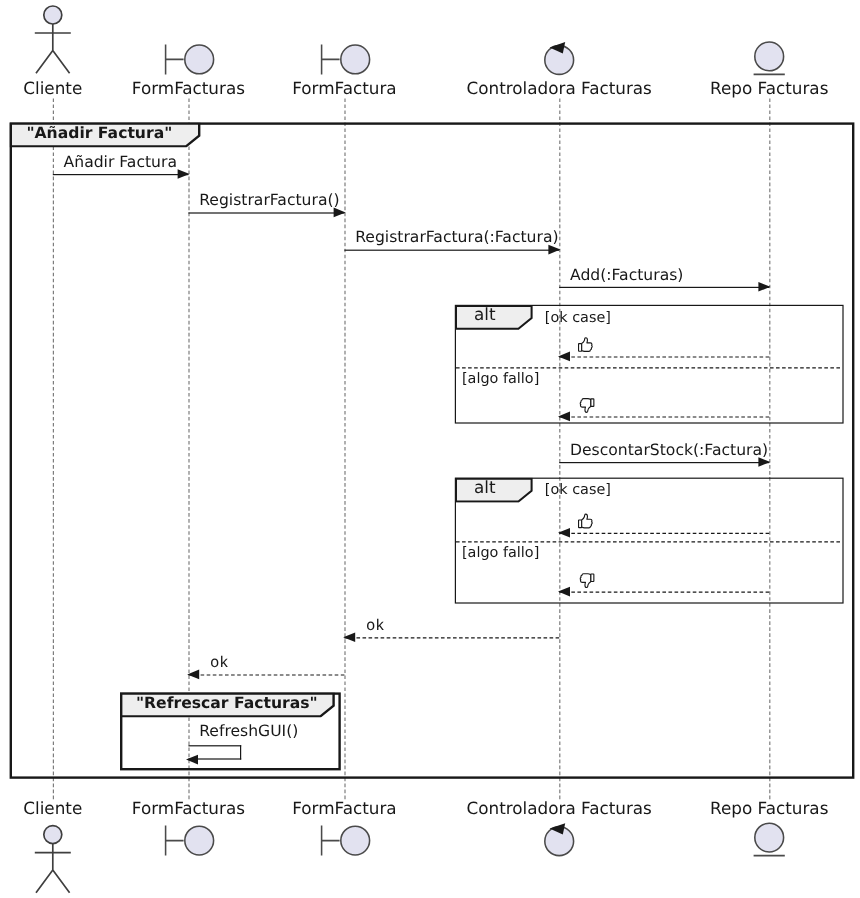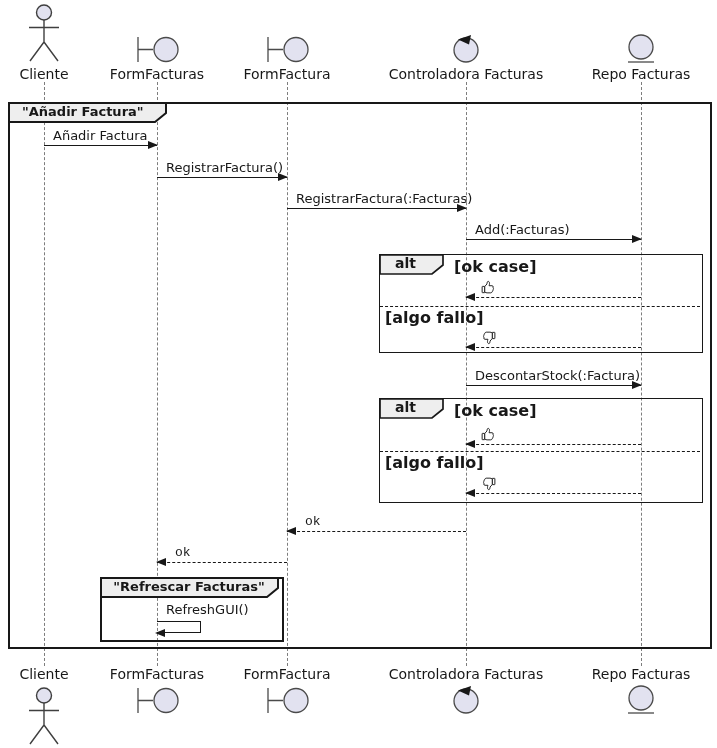--- a/index.html
+++ b/index.html
@@ -12,22 +12,22 @@
   .pent{position:absolute;}
   .pent-label{position:absolute;font-weight:bold;font-size:13px;white-space:nowrap;line-height:16px;}
   .msg{position:absolute;height:0;border-top:1.2px solid #181818;}
   .msg.dashed{border-top:1.2px dashed #181818;}
   .ml{position:absolute;bottom:3px;left:9px;font-size:13px;white-space:nowrap;}
   .ml.ret{left:18px;font-family:Liberation Mono, monospace;}
   .ah{position:absolute;width:0;height:0;}
   .ah.r{right:-1px;top:-5px;border-left:10px solid #181818;border-top:4.5px solid transparent;border-bottom:4.5px solid transparent;}
   .ah.l{left:-1px;top:-5px;border-right:10px solid #181818;border-top:4.5px solid transparent;border-bottom:4.5px solid transparent;}
   .altbox{position:absolute;border:1.7px solid #181818;box-sizing:border-box;background:transparent;}
-  .alt-op{position:absolute;left:16px;top:0px;font-weight:bold;font-size:14px;}
-  .guard{position:absolute;font-weight:bold;font-size:16px;white-space:nowrap;}
+  .alt-op{position:absolute;left:16px;top:0px;font-weight:normal;font-size:14px;}
+  .guard{position:absolute;font-weight:normal;font-size:12px;white-space:nowrap;}
   .divider{position:absolute;left:0;height:0;border-top:1.3px dashed #181818;}
   .thumb{position:absolute;}
   .selfmsg{position:absolute;border:1.2px solid #181818;border-left:none;box-sizing:border-box;}
   .selfmsg .ahl{position:absolute;left:-2px;bottom:-5px;width:0;height:0;
       border-right:10px solid #181818;border-top:4.5px solid transparent;border-bottom:4.5px solid transparent;}
 </style>
 </head>
 <body>
 
 <div id="canvas">
@@ -93,21 +93,21 @@
 
   <div class="msg" style="left:44px;top:145px;width:113px">
     <span class="ml">Añadir Factura</span>
     <span class="ah r"></span>
   </div>
   <div class="msg" style="left:157px;top:177px;width:130px">
     <span class="ml">RegistrarFactura()</span>
     <span class="ah r"></span>
   </div>
   <div class="msg" style="left:287px;top:208px;width:179px">
-    <span class="ml">RegistrarFactura(:Facturas)</span>
+    <span class="ml">RegistrarFactura(:Factura)</span>
     <span class="ah r"></span>
   </div>
   <div class="msg" style="left:466px;top:239px;width:175px">
     <span class="ml">Add(:Facturas)</span>
     <span class="ah r"></span>
   </div>
 
   <div class="altbox" style="left:379px;top:254px;width:324px;height:99px">
     <div class="guard" style="left:74px;top:2px">[ok case]</div>
     <div class="divider" style="top:51px;width:320px"></div>

